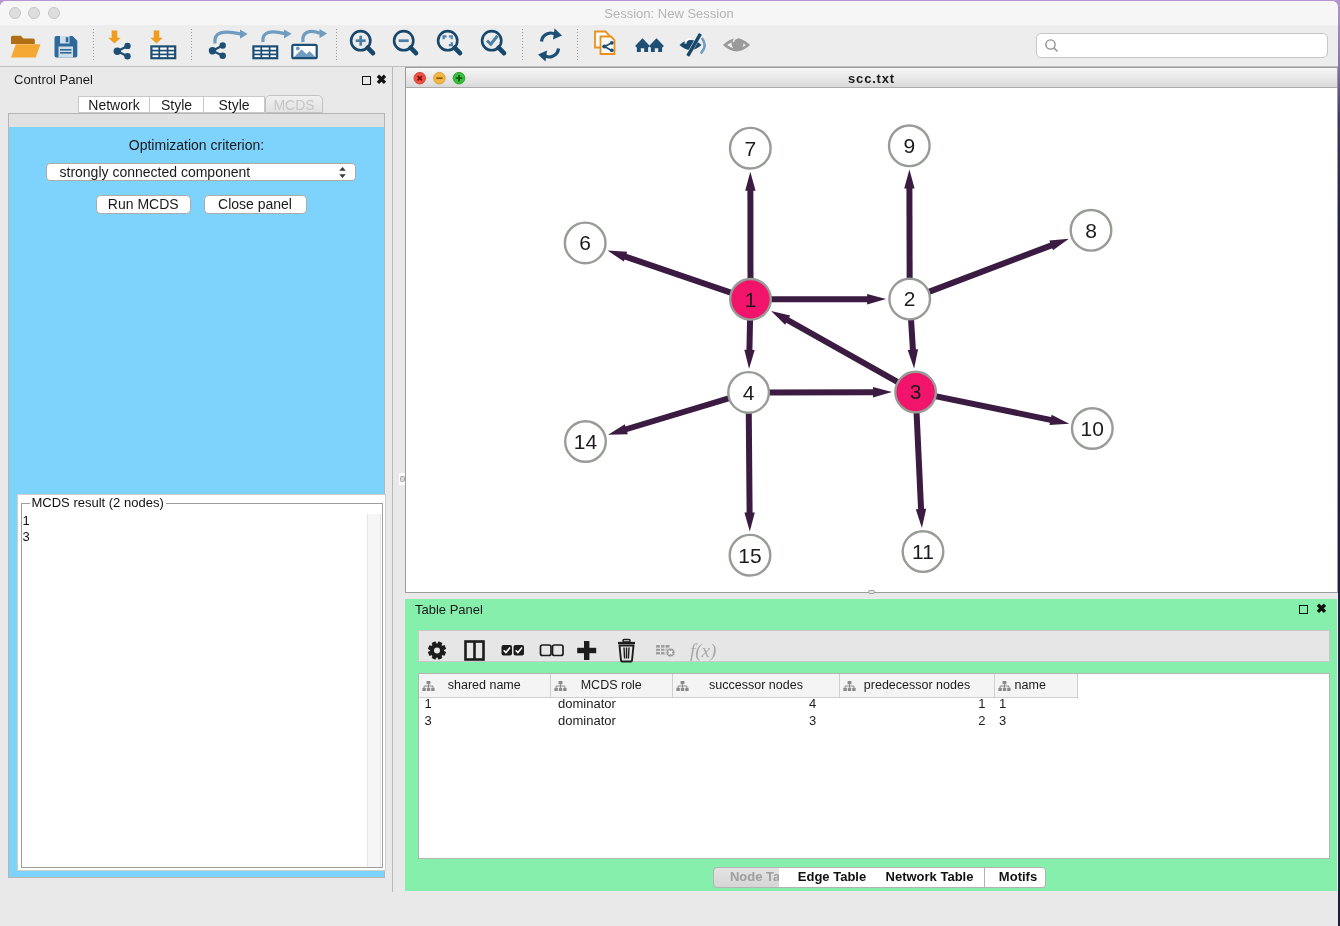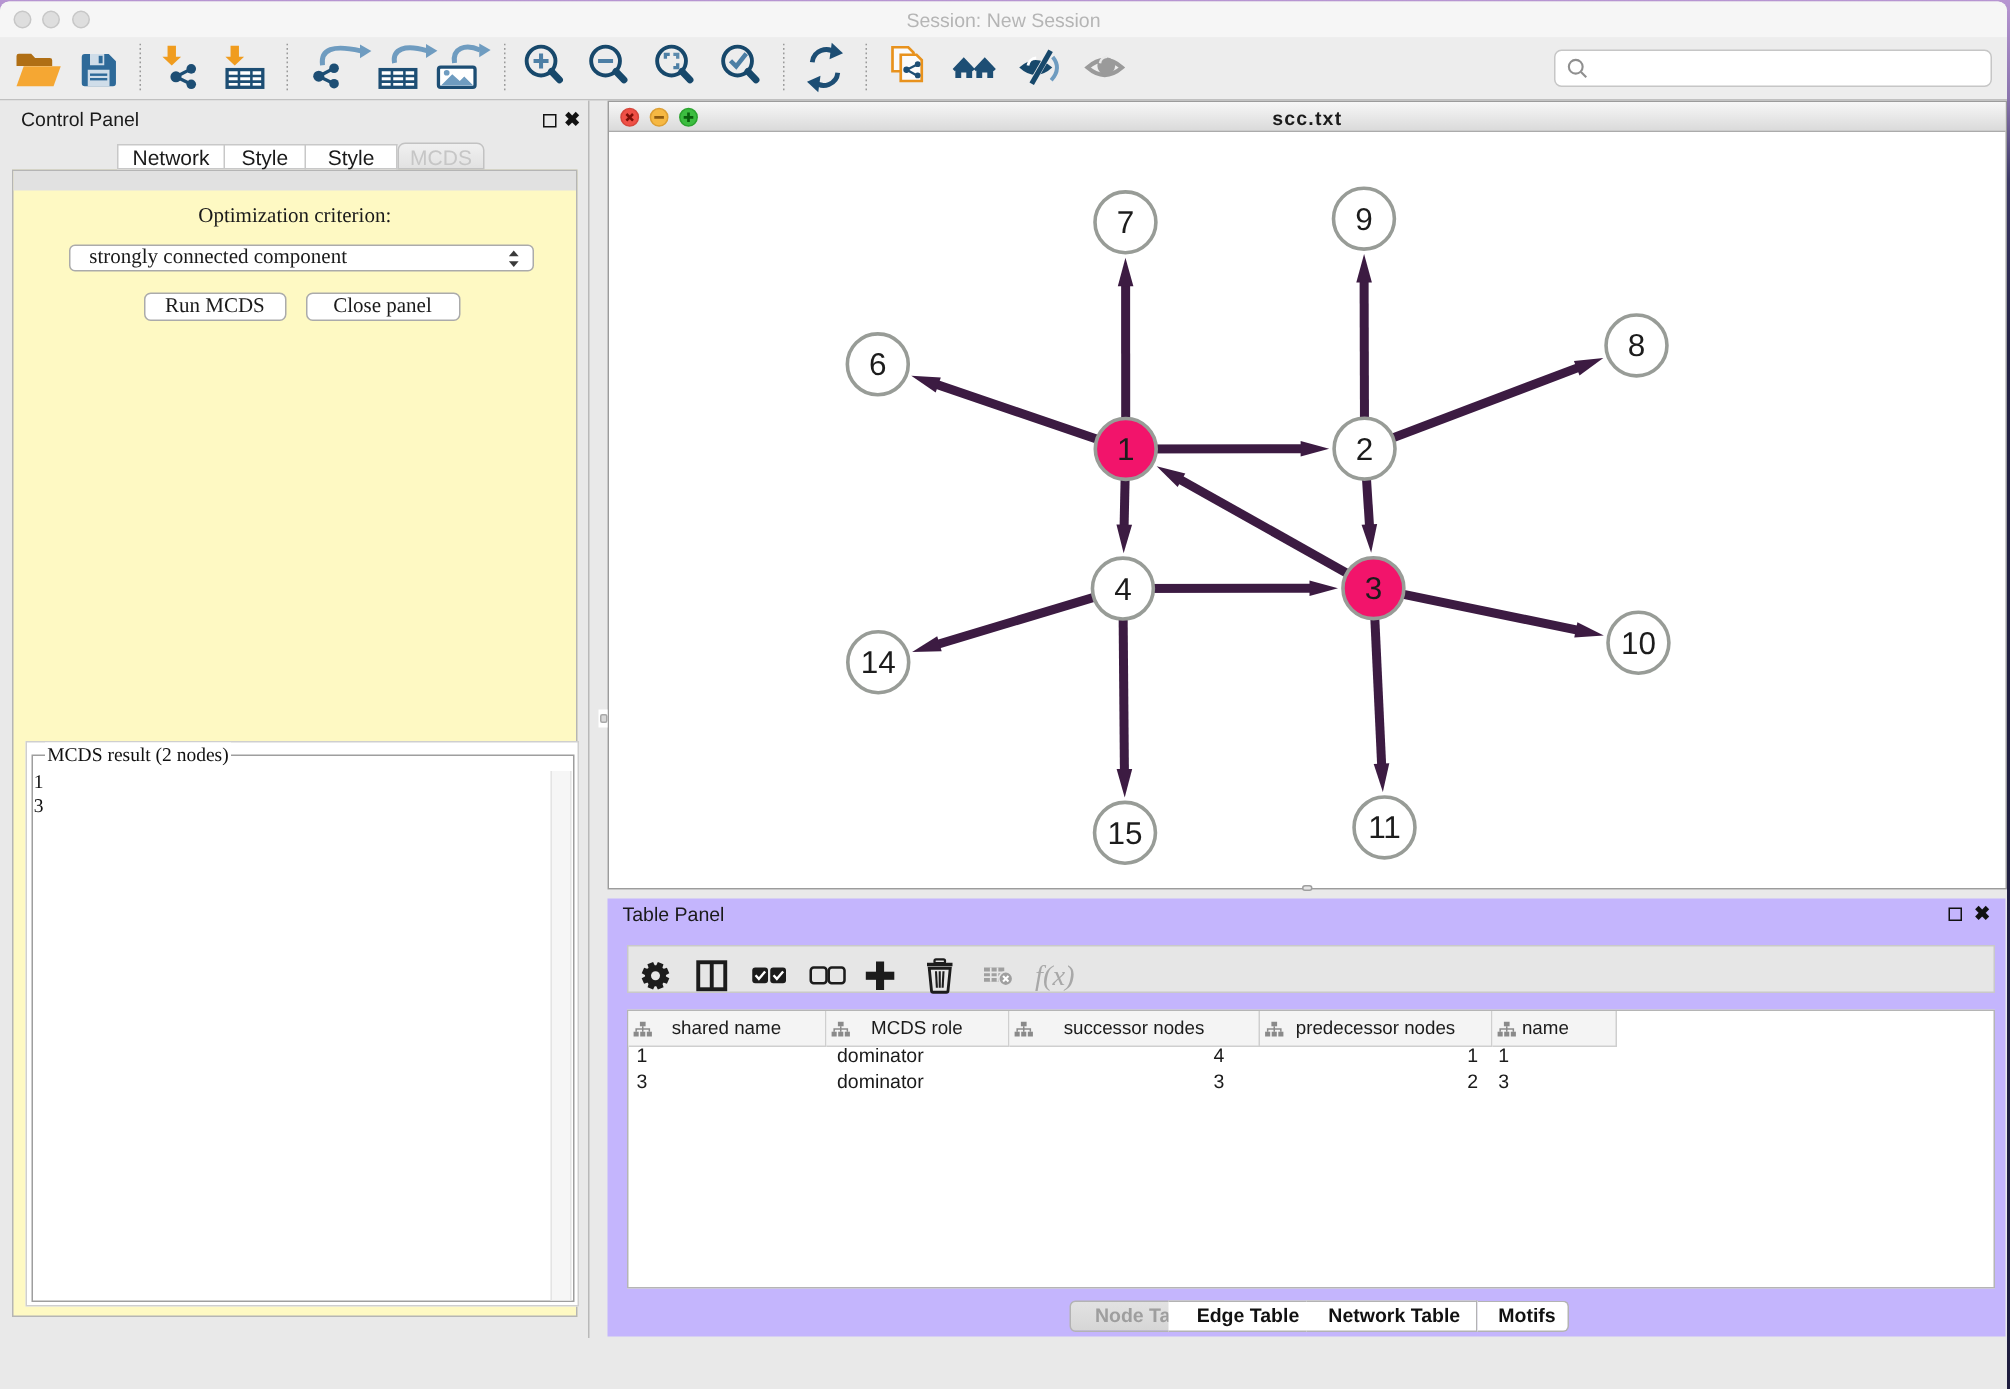--- a/index.html
+++ b/index.html
@@ -12,37 +12,37 @@
 .title-text { position:absolute; top:5px; width:100%; text-align:center; font-size:13px; color:#b5b5b5; }
 .toolbar { position:absolute; left:0; top:24px; width:100%; height:42px; background:#ededed; border-bottom:1px solid #c0c0c0; }
 .sep { position:absolute; top:4px; height:33px; width:1px; background-image:linear-gradient(#9a9a9a 33%, rgba(0,0,0,0) 0%); background-size:1px 3px; }
 .search { position:absolute; left:1036px; top:32px; width:292px; height:25px; background:#fff; border:1px solid #c6c6c6; border-radius:5px; }
 
 .cp { position:absolute; left:0; top:66px; width:393px; height:825px; background:#e9e9e9; border-right:1px solid #b9b9b9; }
 .cp-title { position:absolute; left:14px; top:4.5px; font-size:13px; color:#1a1a1a; }
 .float-ico { position:absolute; top:9px; width:9px; height:9px; border:1.5px solid #111; background:transparent; }
 .close-x { position:absolute; font-size:13px; font-weight:bold; color:#111; top:5px; }
 .tab { position:absolute; height:17px; background:#fff; border:1px solid #c8c8c8; border-left:none; font-size:14px; text-align:center; line-height:16px; color:#1a1a1a; z-index:3; }
-.subpanel { position:absolute; left:8px; top:45.5px; width:377px; height:765px; border:1px solid #b5b5b5; background:#fef9c3; z-index:1;font-family:Liberation Serif, serif; }
+.subpanel { position:absolute; left:8px; top:45.5px; width:377px; height:765px; border:1px solid #b5b5b5; background:#7dd3fc; z-index:1; }
 .subtop { position:absolute; left:0; top:0; width:100%; height:13px; background:#e1e1e1; }
 .optlabel { position:absolute; left:0; top:23px; width:100%; text-align:center; font-size:14px; color:#1a1a1a; }
 .dropdown { position:absolute; left:36.5px; top:49px; width:310px; height:18px; background:#fff; border:1px solid #ababab; border-radius:4px; font-size:14px; line-height:16.5px; padding-left:13px; color:#1a1a1a; }
 .chev { position:absolute; right:8px; top:2px; width:9px; height:13px; }
 .btn { position:absolute; top:81px; height:19px; background:#fff; border:1px solid #ababab; border-radius:4.5px; font-size:14px; text-align:center; line-height:17.5px; color:#1a1a1a; }
 .mcdswhite { position:absolute; left:7.5px; top:380.5px; width:369.5px; height:377px; background:#fff; border:1px solid #cfcfcf; }
 .mcdsline { position:absolute; left:3px; top:8px; width:362px; height:365px; border:1px solid #9e9e9e; }
 .mcdslabel { position:absolute; left:8px; top:1px; background:#fff; padding:0 2px; font-size:13px; color:#111; }
 .mcdsitems { position:absolute; left:5px; top:17.5px; font-size:13px; line-height:16.4px; color:#111; }
 .mcdsscroll { position:absolute; left:349px; top:19px; width:14px; height:353px; background:#f6f6f6; border-left:1px solid #e4e4e4; border-right:1px solid #e4e4e4; }
 
 .gwin { position:absolute; left:405px; top:66px; width:933px; height:526px; border:1px solid #9c9c9c; background:#fff; }
 .gwin-title { position:absolute; left:0; top:0; width:100%; height:20px; background:linear-gradient(#f7f7f7,#dadada); border-bottom:1px solid #ababab; }
 .gwin-title-text { position:absolute; top:3px; width:100%; text-align:center; font-size:13px; font-weight:bold; color:#1a1a1a; letter-spacing:0.8px; }
 
-.tp { position:absolute; left:405px; top:598px; width:932px; height:292px; background:#c4b5fd; }
+.tp { position:absolute; left:405px; top:598px; width:932px; height:292px; background:#86efac; }
 .tp-title { position:absolute; left:10px; top:3px; font-size:13px; color:#1a1a1a; }
 .tp-toolbar { position:absolute; left:12.5px; top:30.5px; width:912px; height:32px; background:#e6e6e6; border:1px solid #c9c9c9; }
 .ttable { position:absolute; left:12.5px; top:73.5px; width:912px; height:186px; background:#fff; border:1px solid #b5b5b5; }
 .thead { position:absolute; left:0; top:0; width:978px; height:24px; }
 .thcell { position:absolute; top:0; height:24px; background:#f4f4f4; border-right:1px solid #cfcfcf; border-bottom:1px solid #cfcfcf; font-size:12.5px; color:#1b1b1b; text-align:center; line-height:23px; }
 .tcell { position:absolute; font-size:13px; color:#1b1b1b; height:16px; line-height:16px; }
 .btab { position:absolute; top:268px; height:21px; background:#fff; border:1px solid #b3b3b3; border-left:none; font-size:13px; font-weight:bold; color:#111; text-align:center; line-height:17.5px; }
 
 .statusbar { position:absolute; left:0; top:891px; width:1338px; height:35px; background:#e9e9e9; border-top:1px solid #c3c3c3; }
 .listbtn { position:absolute; left:11.5px; top:9px; width:26px; height:19px; background:linear-gradient(#fdfdfd,#f1f1f1); border:1px solid #b9b9b9; border-radius:3px; }

